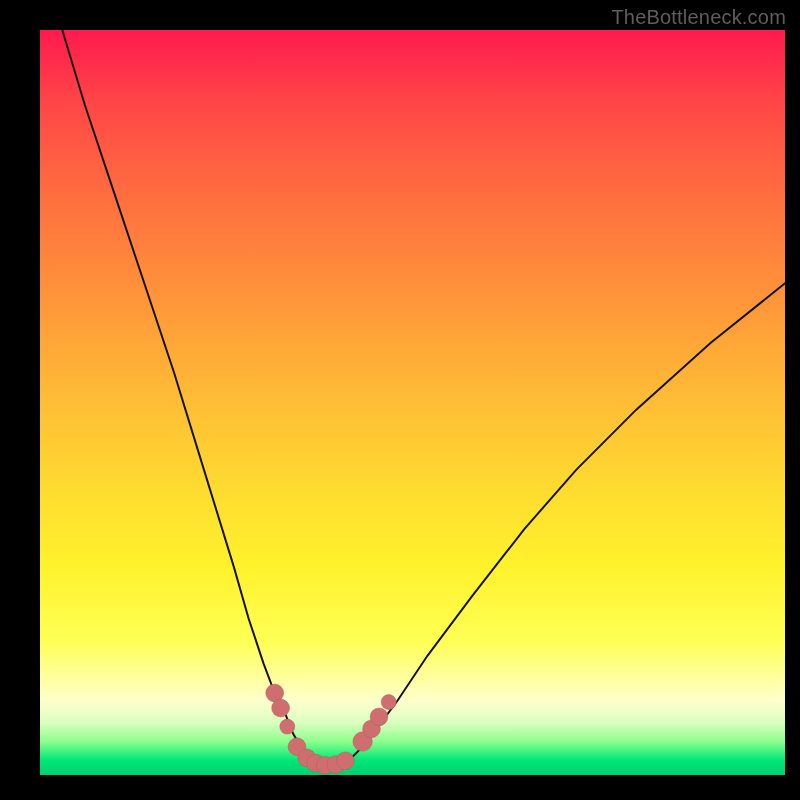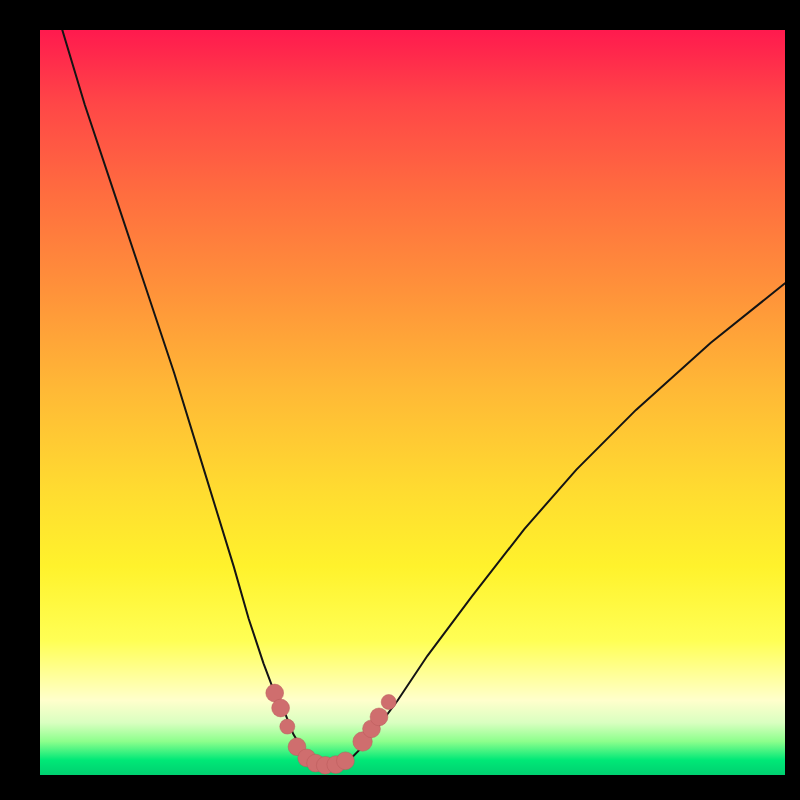--- a/index.html
+++ b/index.html
@@ -76,13 +76,14 @@
           <circle cx="285.3" cy="735.3" r="8.9" fill="#cf6e6e" stroke="#b85a5a" stroke-width="0.5"></circle>
           <circle cx="295.8" cy="734.6" r="8.9" fill="#cf6e6e" stroke="#b85a5a" stroke-width="0.5"></circle>
           <circle cx="305.4" cy="730.8" r="8.9" fill="#cf6e6e" stroke="#b85a5a" stroke-width="0.5"></circle>
           <circle cx="322.6" cy="711.5" r="9.7" fill="#cf6e6e" stroke="#b85a5a" stroke-width="0.5"></circle>
           <circle cx="331.5" cy="698.8" r="8.9" fill="#cf6e6e" stroke="#b85a5a" stroke-width="0.5"></circle>
           <circle cx="339.0" cy="686.9" r="8.9" fill="#cf6e6e" stroke="#b85a5a" stroke-width="0.5"></circle>
           <circle cx="348.7" cy="672.0" r="7.5" fill="#cf6e6e" stroke="#b85a5a" stroke-width="0.5"></circle>
         </g>
     </svg>
   </div>
+  <div class="watermark">TheBottleneck.com</div>
 </div>
 
 </body></html>

